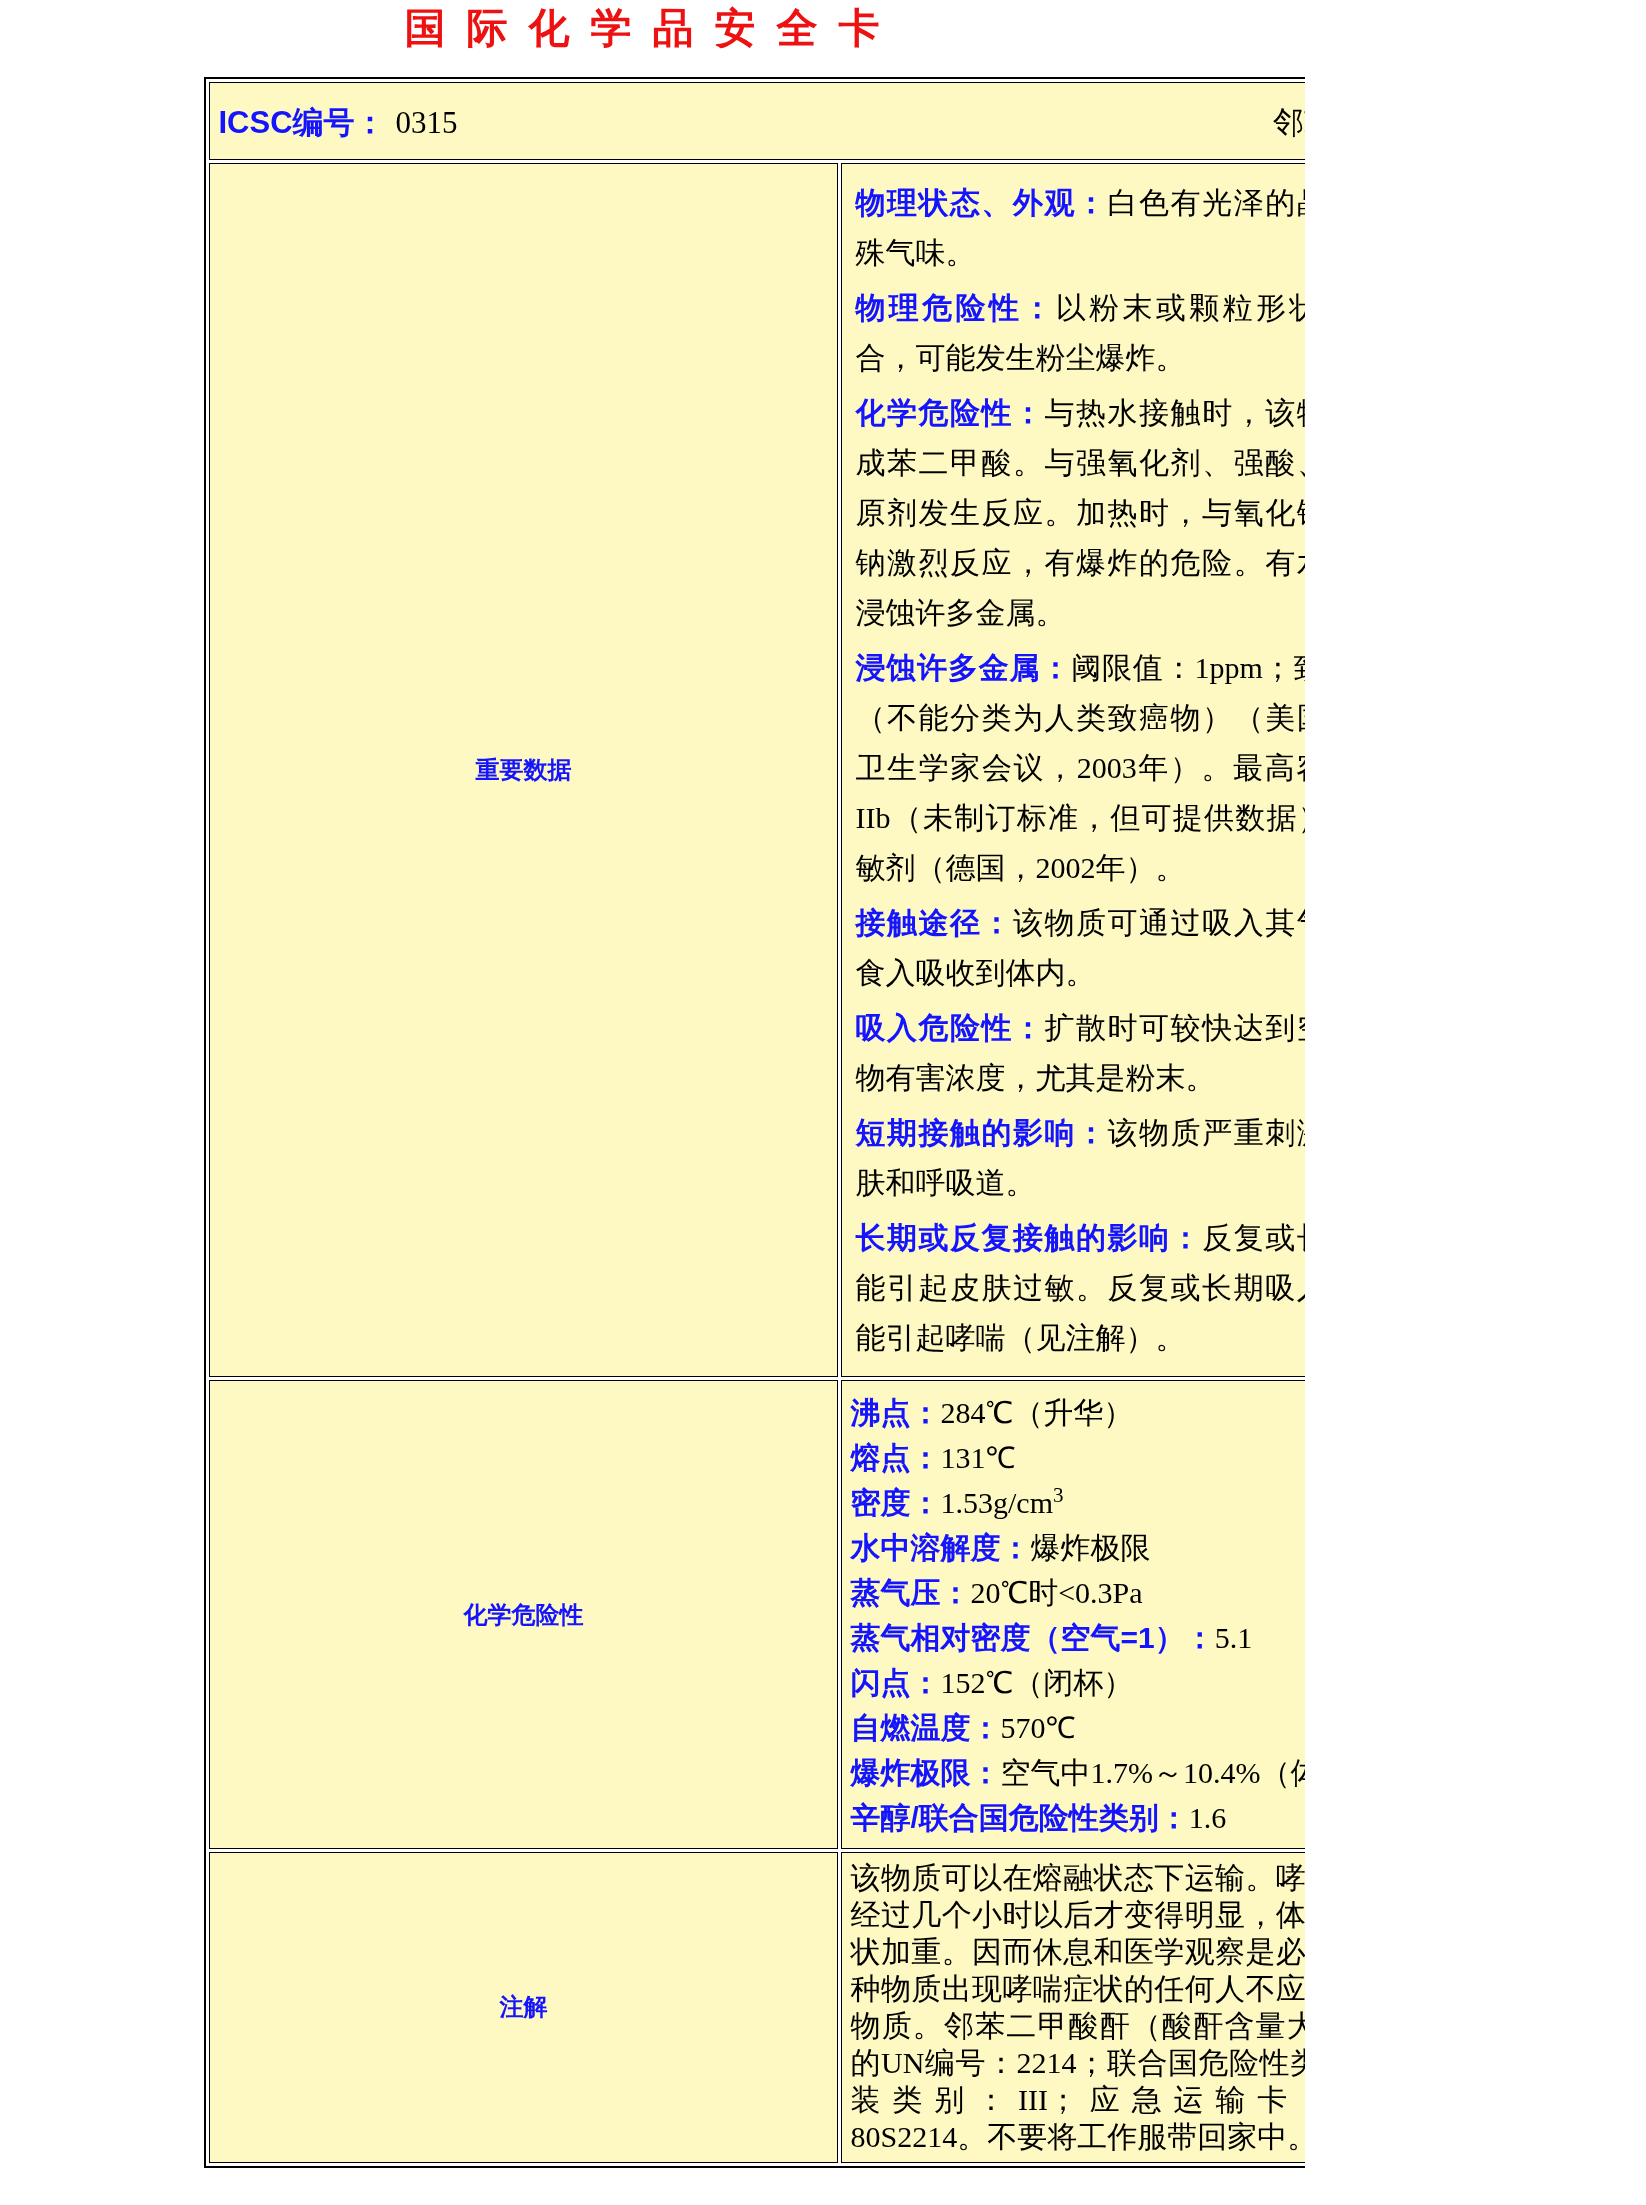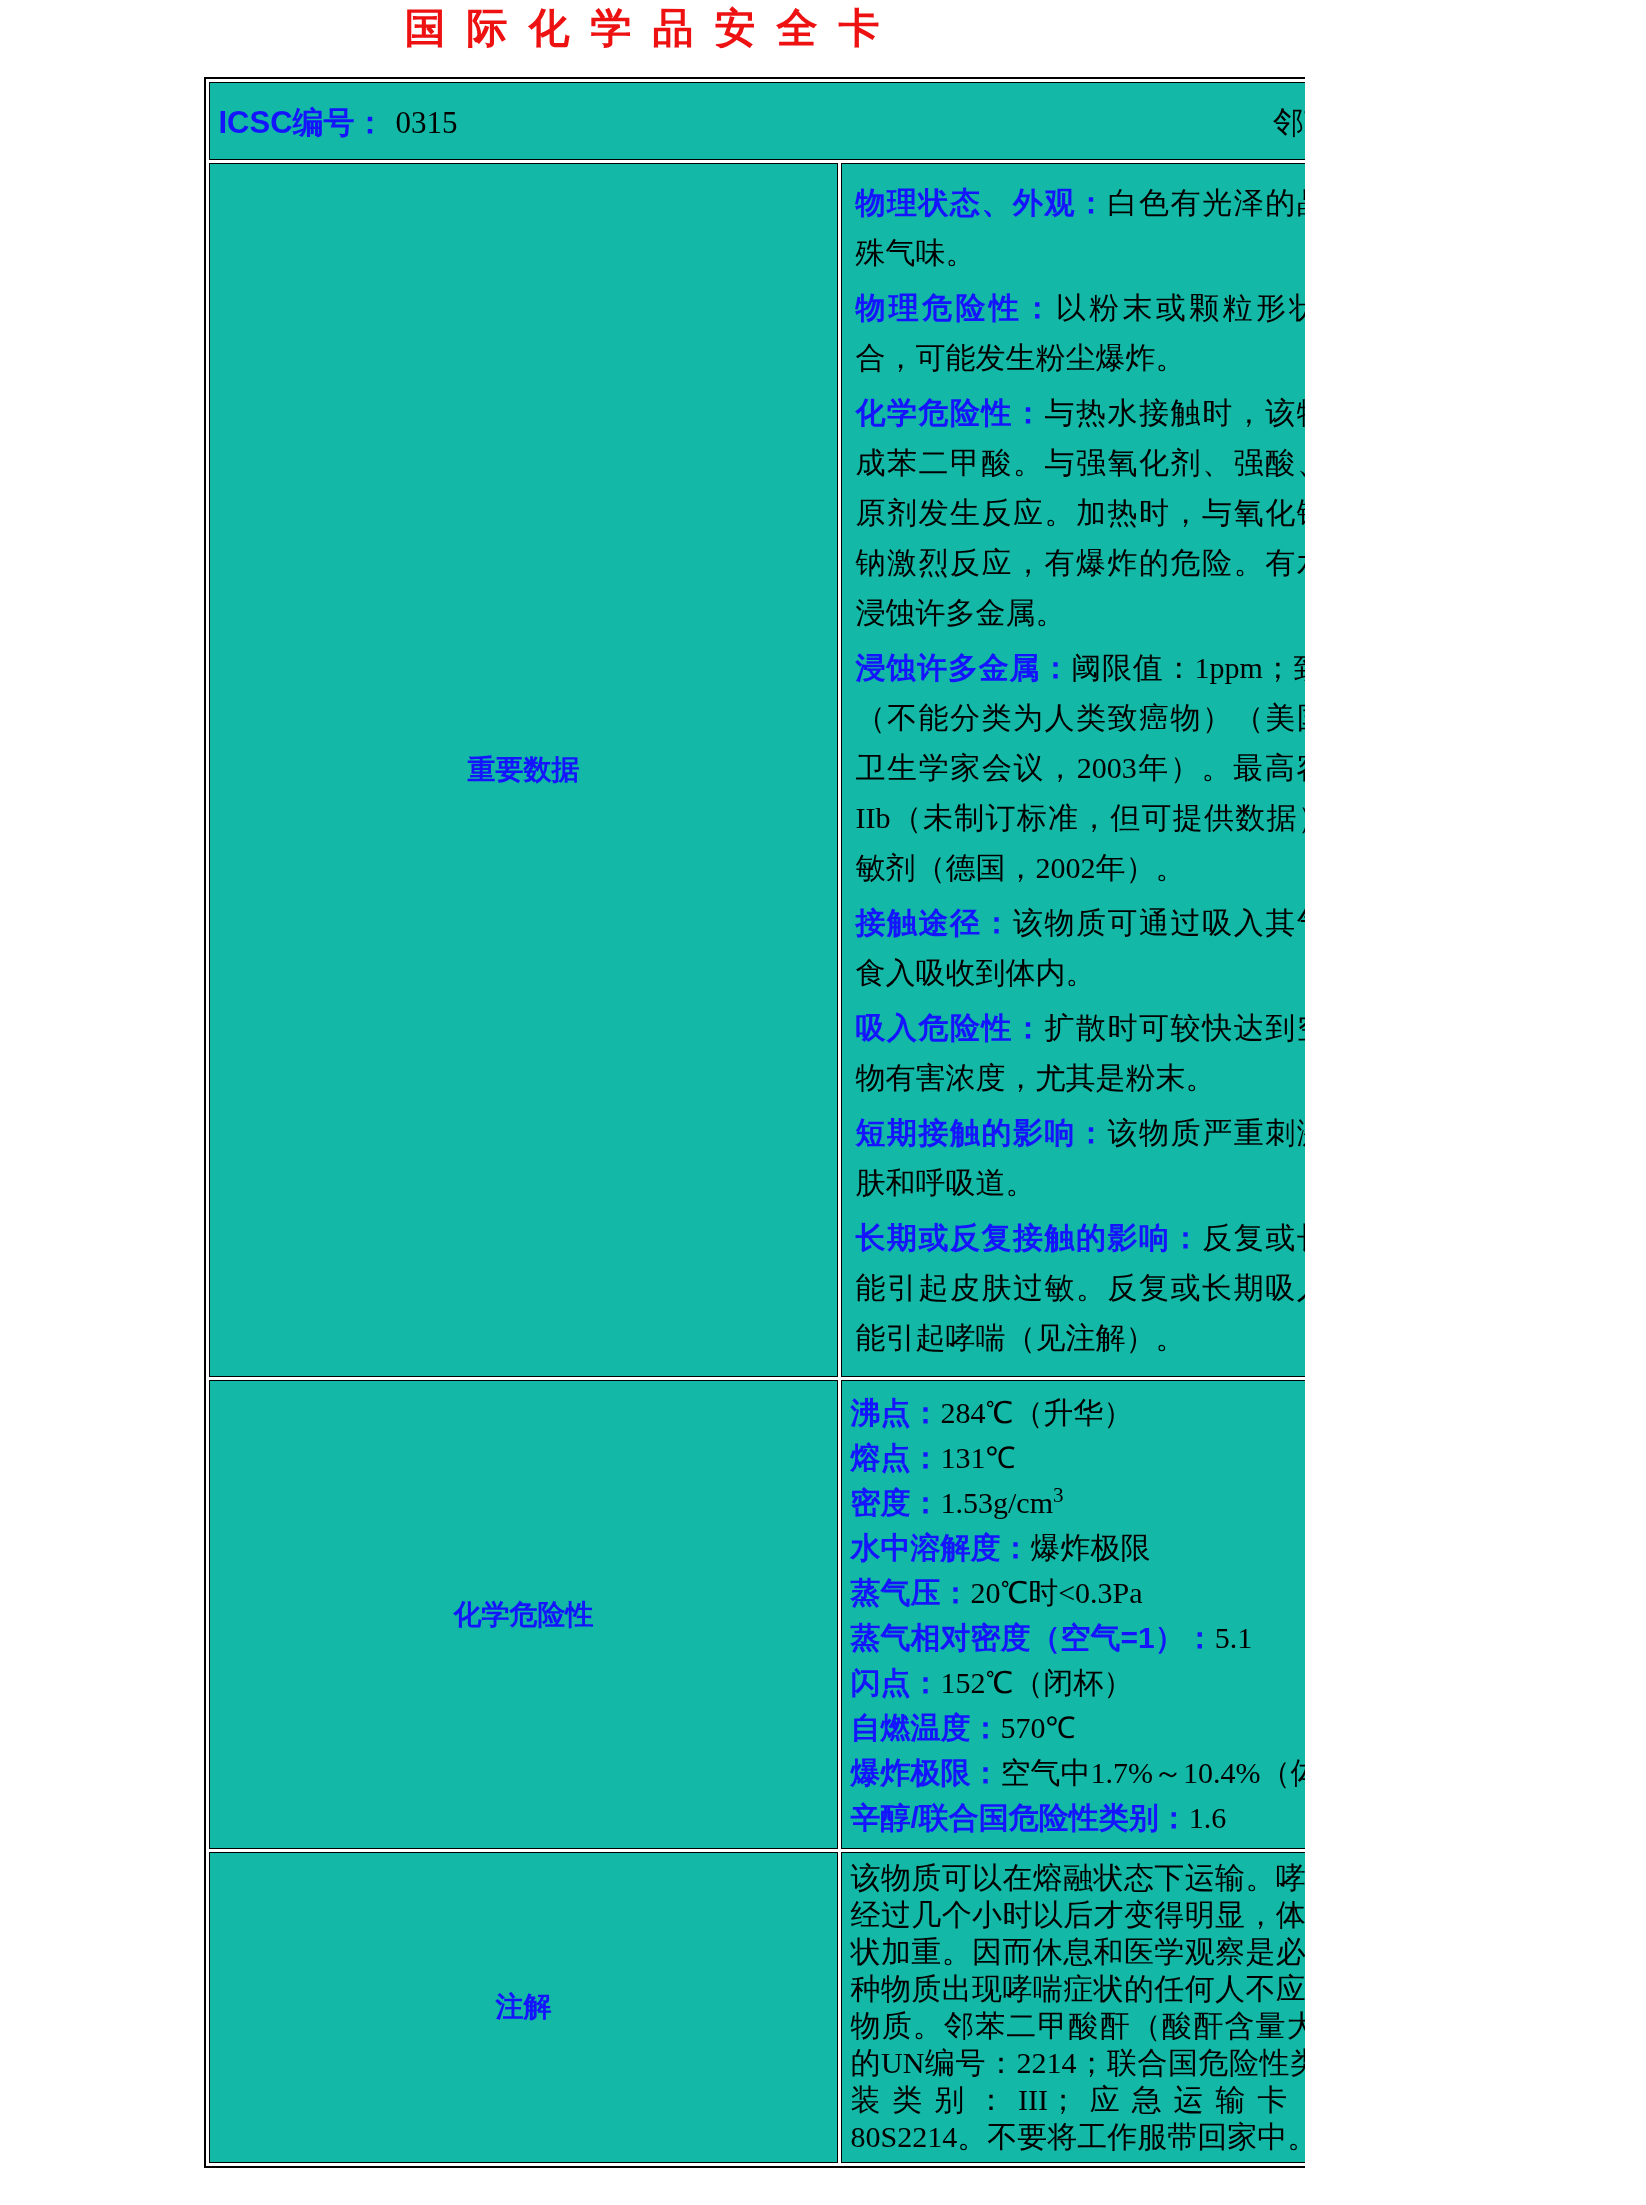--- a/index.html
+++ b/index.html
@@ -25,28 +25,28 @@
   }
   table.card{
     margin:21px 0 0 204px;
     width:1271px;
     border-collapse:separate;
     border-spacing:3.5px;
     border:2.1px solid #000;
     background:#fff;
     table-layout:fixed;
   }
-  td{border:1.4px solid #000; vertical-align:middle; background:#14b8a6;}
+  td{border:1.4px solid #000; vertical-align:middle; background:#fef9c3;}
   td.lbl{
     width:175px;
     text-align:center;
     color:#1414ff;
     font-family:"Liberation Sans", sans-serif;
     font-weight:bold;
-    font-size:28px;
+    font-size:24px;
     padding:4.2px 2.8px;
   }
   td.content{
     padding:8.5px 11.3px 8.5px 8.5px;
     font-size:30px;
     line-height:45px;
     vertical-align:top;
   }
   
   td.hdr{

